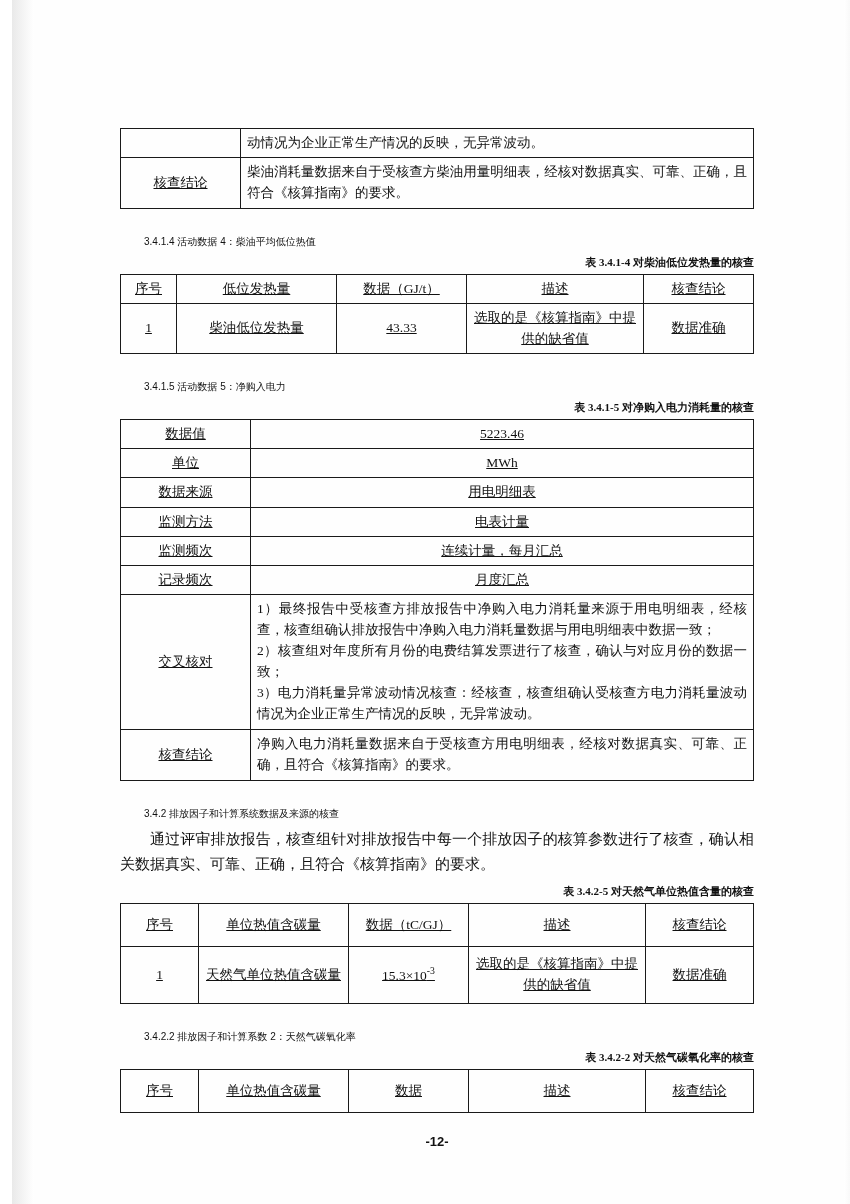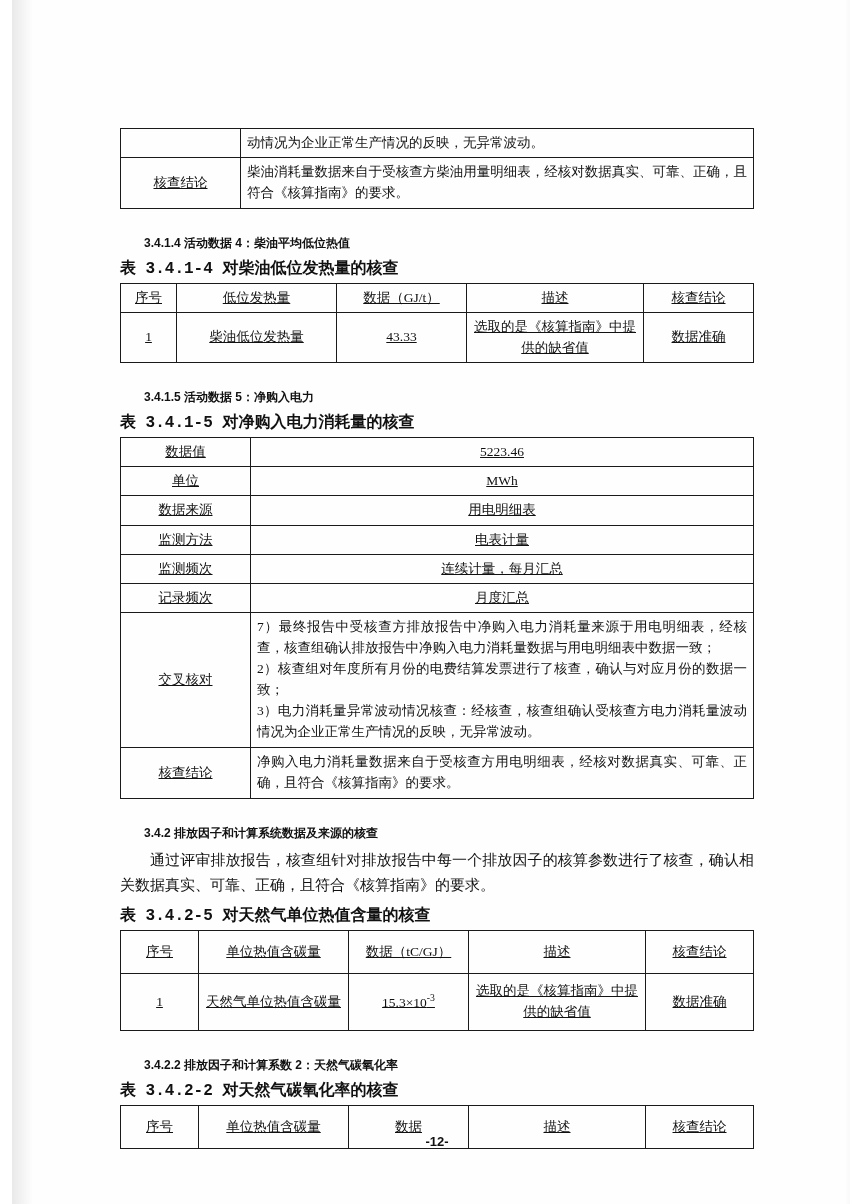--- a/index.html
+++ b/index.html
@@ -50,30 +50,30 @@
     border: 1px solid #1a1a1a;
     padding: 4px 6px;
     vertical-align: middle;
     font-weight: normal;
   }
   .c { text-align: center; text-decoration: underline; }
   .l { text-align: left; }
 
   h4.heading {
     font-family: "Liberation Sans", sans-serif;
-    font-weight: bold;
-    font-size: 12px;
+    font-weight: normal;
+    font-size: 10px;
     margin: 16px 0 6px 0;
     padding-left: 24px;
   }
   .tbl-caption {
-    font-family: Liberation Mono, monospace;
+    font-family: Liberation Serif, serif;
     font-weight: bold;
-    font-size: 16px;
-    text-align: left;
+    font-size: 11px;
+    text-align: right;
     margin: 2px 0 4px 0;
   }
   p.body {
     font-size: 15px;
     line-height: 1.7;
     margin: 6px 0;
     text-indent: 2em;
     text-align: justify;
   }
   .spacer-sm { height: 10px; }
@@ -180,21 +180,21 @@
         <td class="c">监测频次</td>
         <td class="c">连续计量，每月汇总</td>
       </tr>
       <tr>
         <td class="c">记录频次</td>
         <td class="c">月度汇总</td>
       </tr>
       <tr>
         <td class="c">交叉核对</td>
         <td class="l">
-          <div class="multiline">7）最终报告中受核查方排放报告中净购入电力消耗量来源于用电明细表，经核查，核查组确认排放报告中净购入电力消耗量数据与用电明细表中数据一致；</div>
+          <div class="multiline">1）最终报告中受核查方排放报告中净购入电力消耗量来源于用电明细表，经核查，核查组确认排放报告中净购入电力消耗量数据与用电明细表中数据一致；</div>
           <div class="multiline">2）核查组对年度所有月份的电费结算发票进行了核查，确认与对应月份的数据一致；</div>
           <div class="multiline">3）电力消耗量异常波动情况核查：经核查，核查组确认受核查方电力消耗量波动情况为企业正常生产情况的反映，无异常波动。</div>
         </td>
       </tr>
       <tr>
         <td class="c">核查结论</td>
         <td class="l multiline">净购入电力消耗量数据来自于受核查方用电明细表，经核对数据真实、可靠、正确，且符合《核算指南》的要求。</td>
       </tr>
     </tbody>
   </table>

